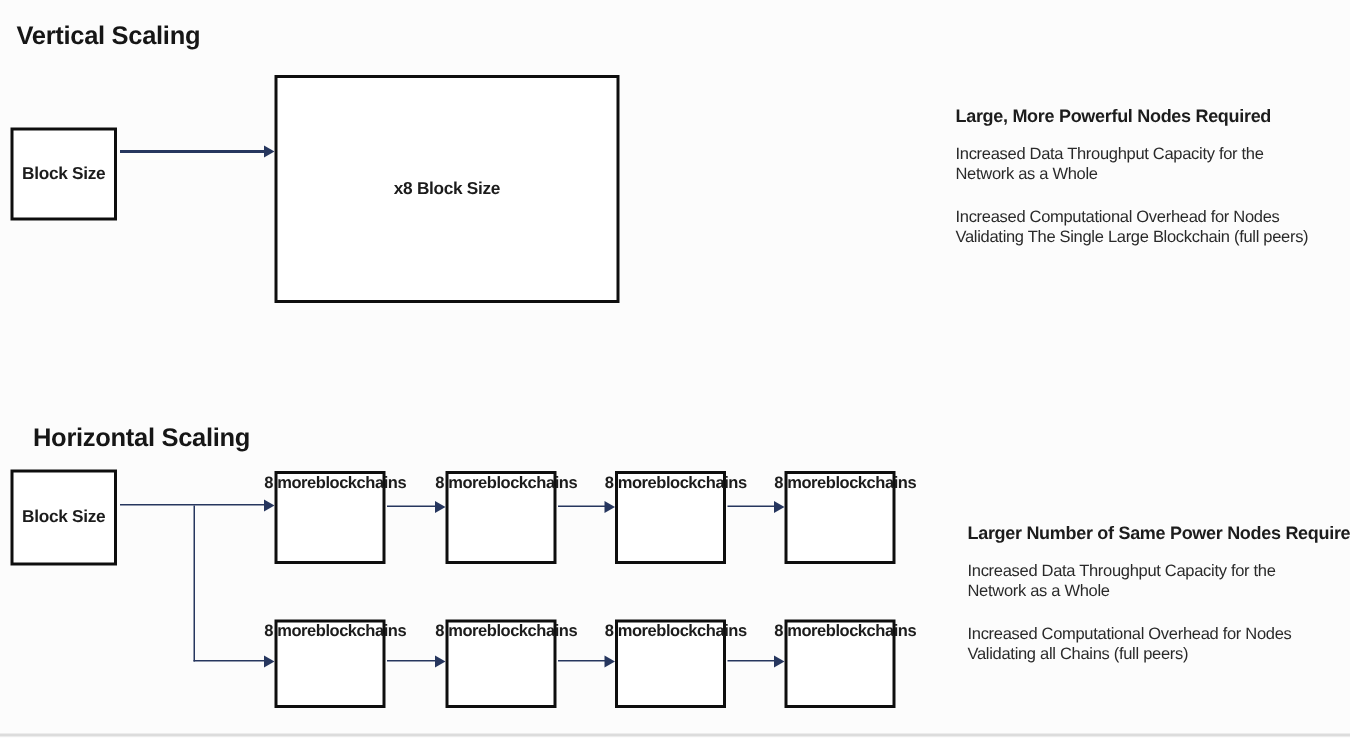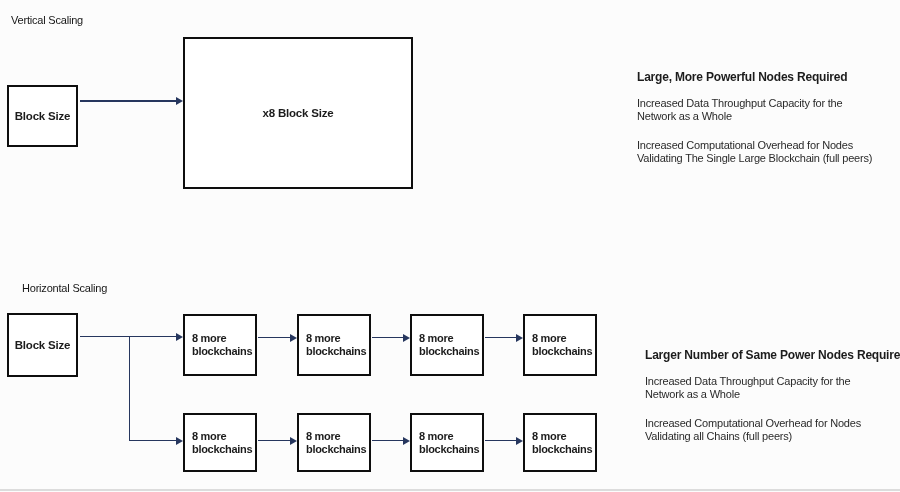--- a/index.html
+++ b/index.html
@@ -15,22 +15,22 @@
     font-family: "Liberation Sans", sans-serif;
     background: var(--bg);
     color: var(--text);
     position: relative;
     overflow: hidden;
   }
   .stage { position: absolute; inset: 0; width: 900px; height: 492px; }
 
   .section-title {
     position: absolute;
-    font-size: 11px;
-    font-weight: normal;
+    font-size: 17px;
+    font-weight: bold;
     letter-spacing: -0.2px;
     color: #161616;
   }
 
   .dbox {
     position: absolute;
     border: 2.5px solid var(--border);
     background: #fff;
     display: flex;
     align-items: center;
@@ -40,21 +40,21 @@
     font-size: 11.5px;
     font-weight: bold;
     letter-spacing: -0.2px;
     text-align: center;
   }
   .chainbox {
     position: absolute;
     border: 2.5px solid var(--border);
     background: #fff;
     display: flex;
-    flex-direction: column;
+    flex-direction: row;
     justify-content: center;
     padding-left: 7px;
   }
   .chainbox .chain-line {
     font-size: 11px;
     font-weight: bold;
     letter-spacing: -0.3px;
     line-height: 13px;
     white-space: nowrap;
   }
@@ -103,21 +103,21 @@
 
   <div class="dbox" style="left:7px; top:85px; width:71px; height:62px;">
     <span class="box-label">Block Size</span>
   </div>
 
   <div class="harrow" style="left:80px; top:97px; width:103px;">
     <span class="shaft"></span>
     <span class="head"></span>
   </div>
 
-  <div class="dbox" style="left:183px; top:37px; width:230px; height:152px;">
+  <div class="dbox" style="left:183px; top:50px; width:230px; height:152px;">
     <span class="box-label">x8 Block Size</span>
   </div>
 
   <div class="notes" style="left:637px; top:70px;">
     <div class="notes-heading">Large, More Powerful Nodes Required</div>
     <div class="para">
       <div class="para-line">Increased Data Throughput Capacity for the</div>
       <div class="para-line">Network as a Whole</div>
     </div>
     <div class="para">

